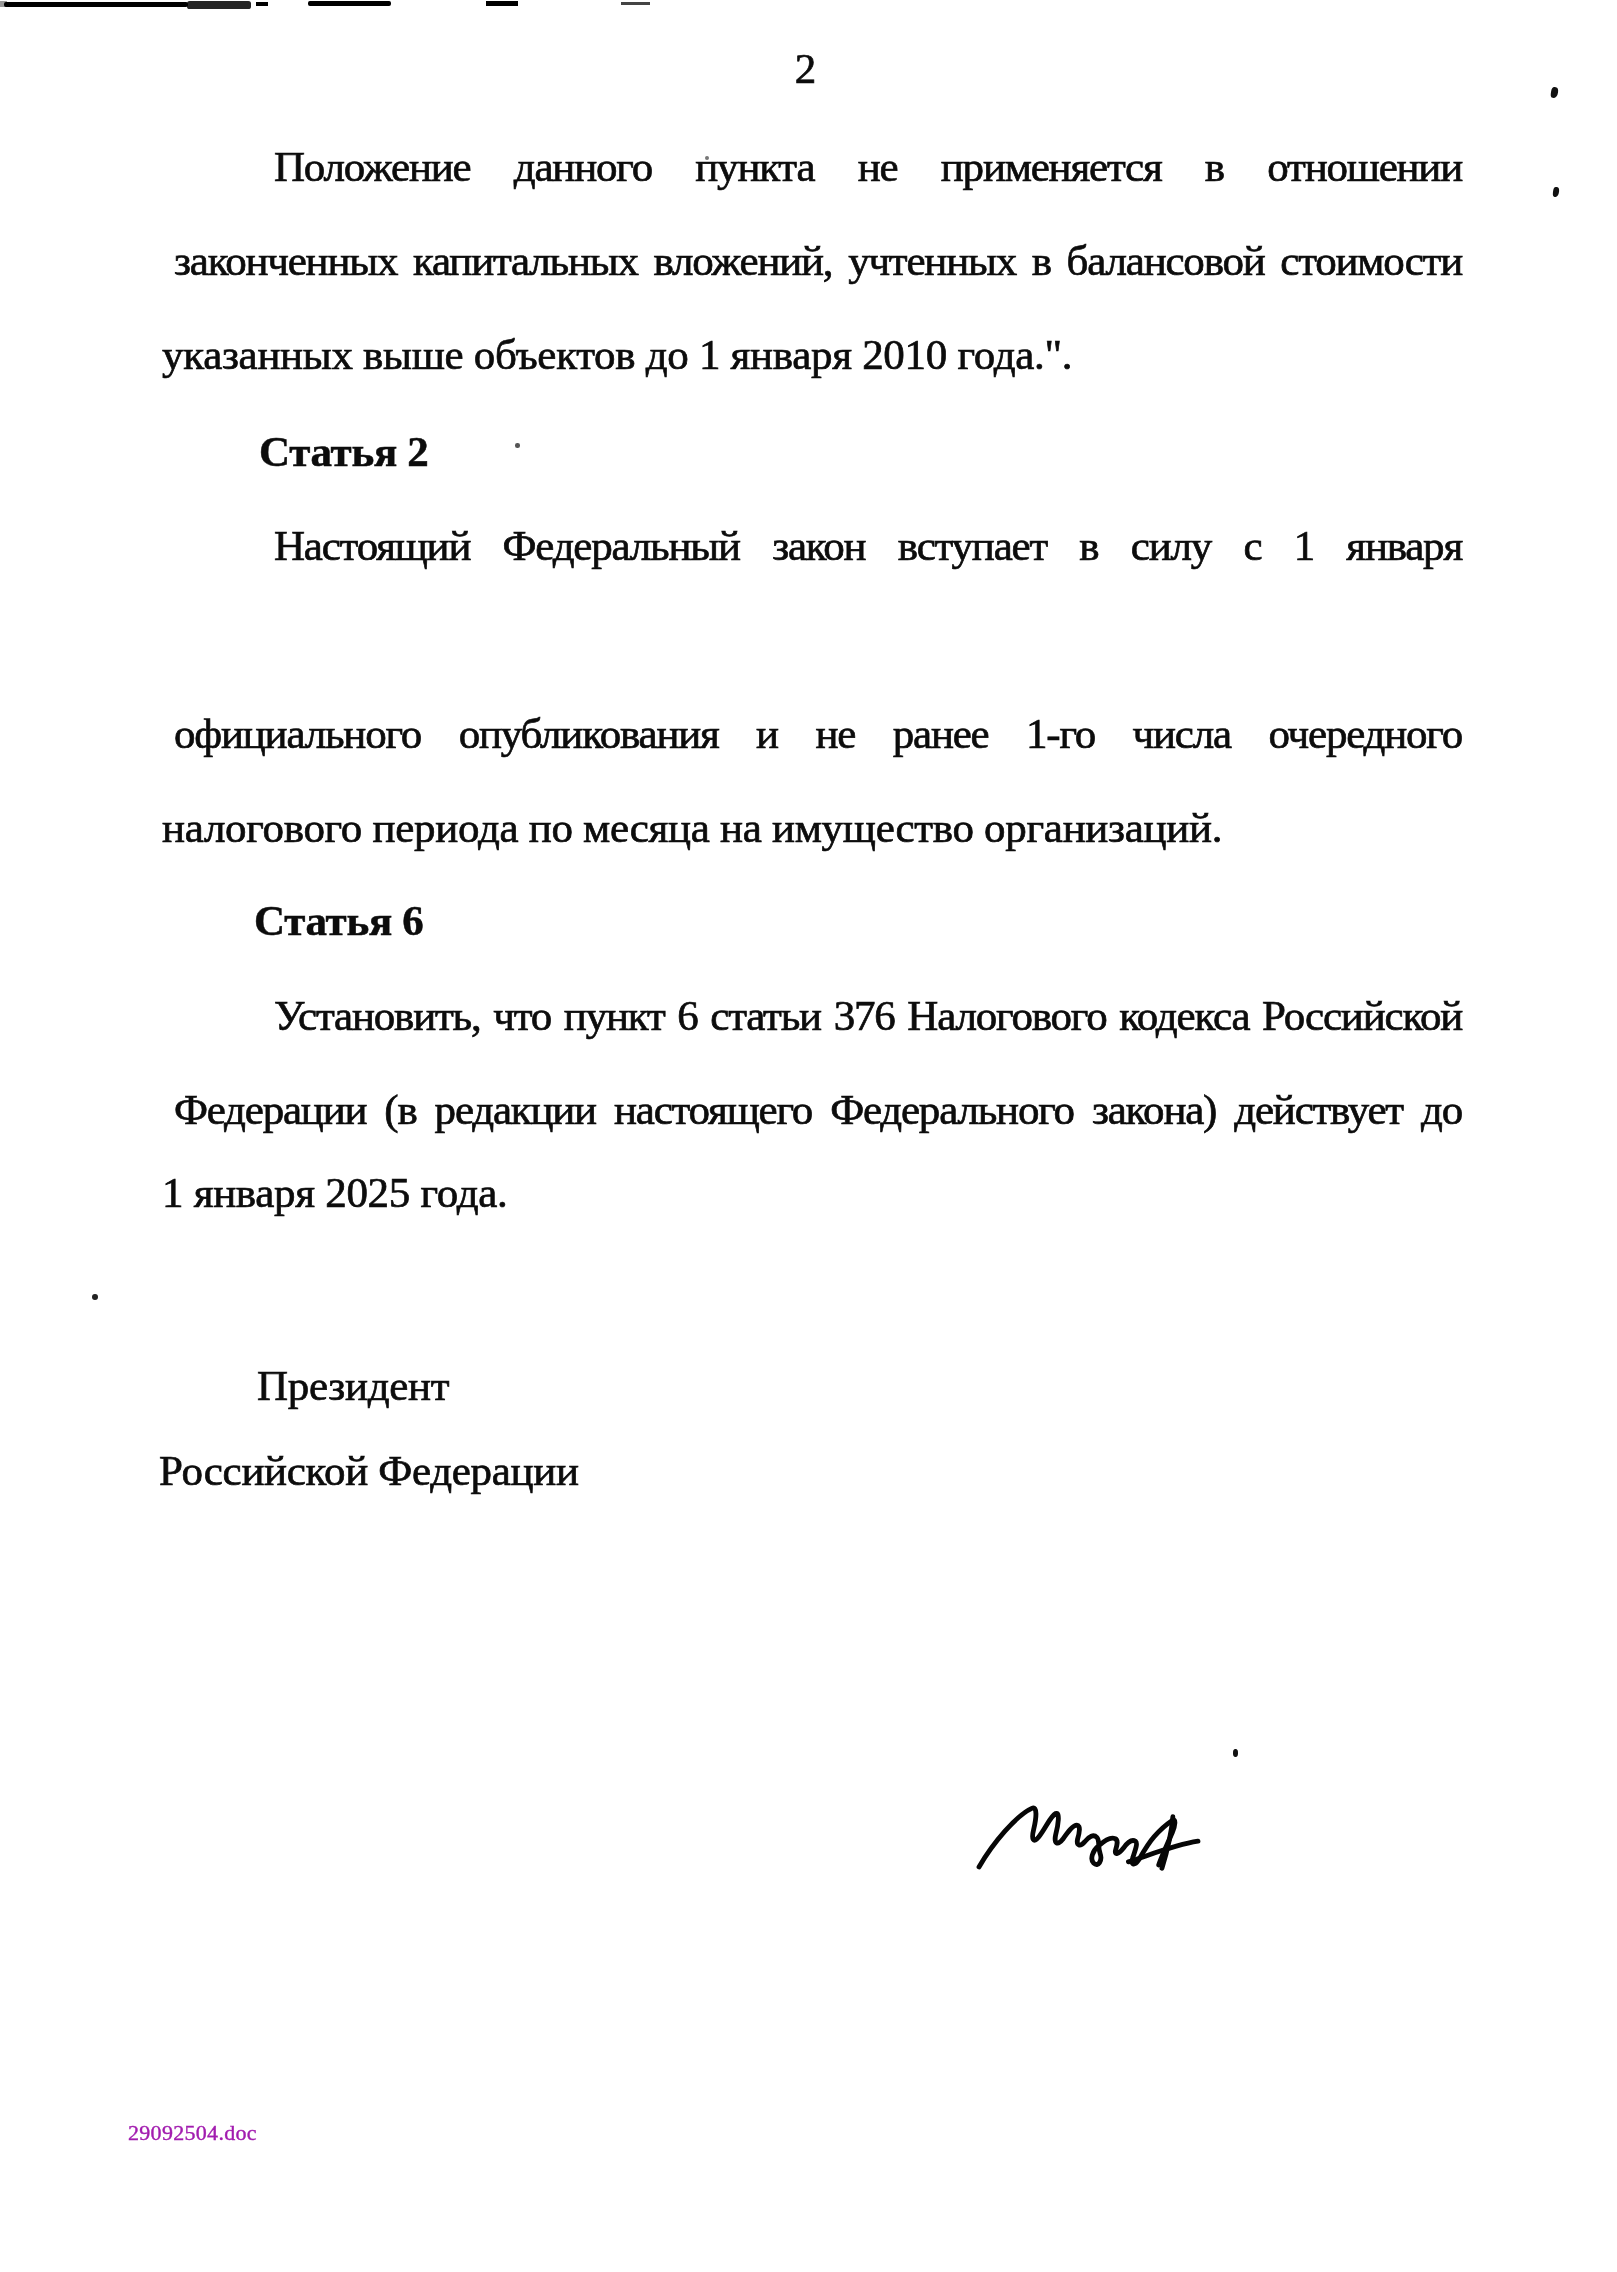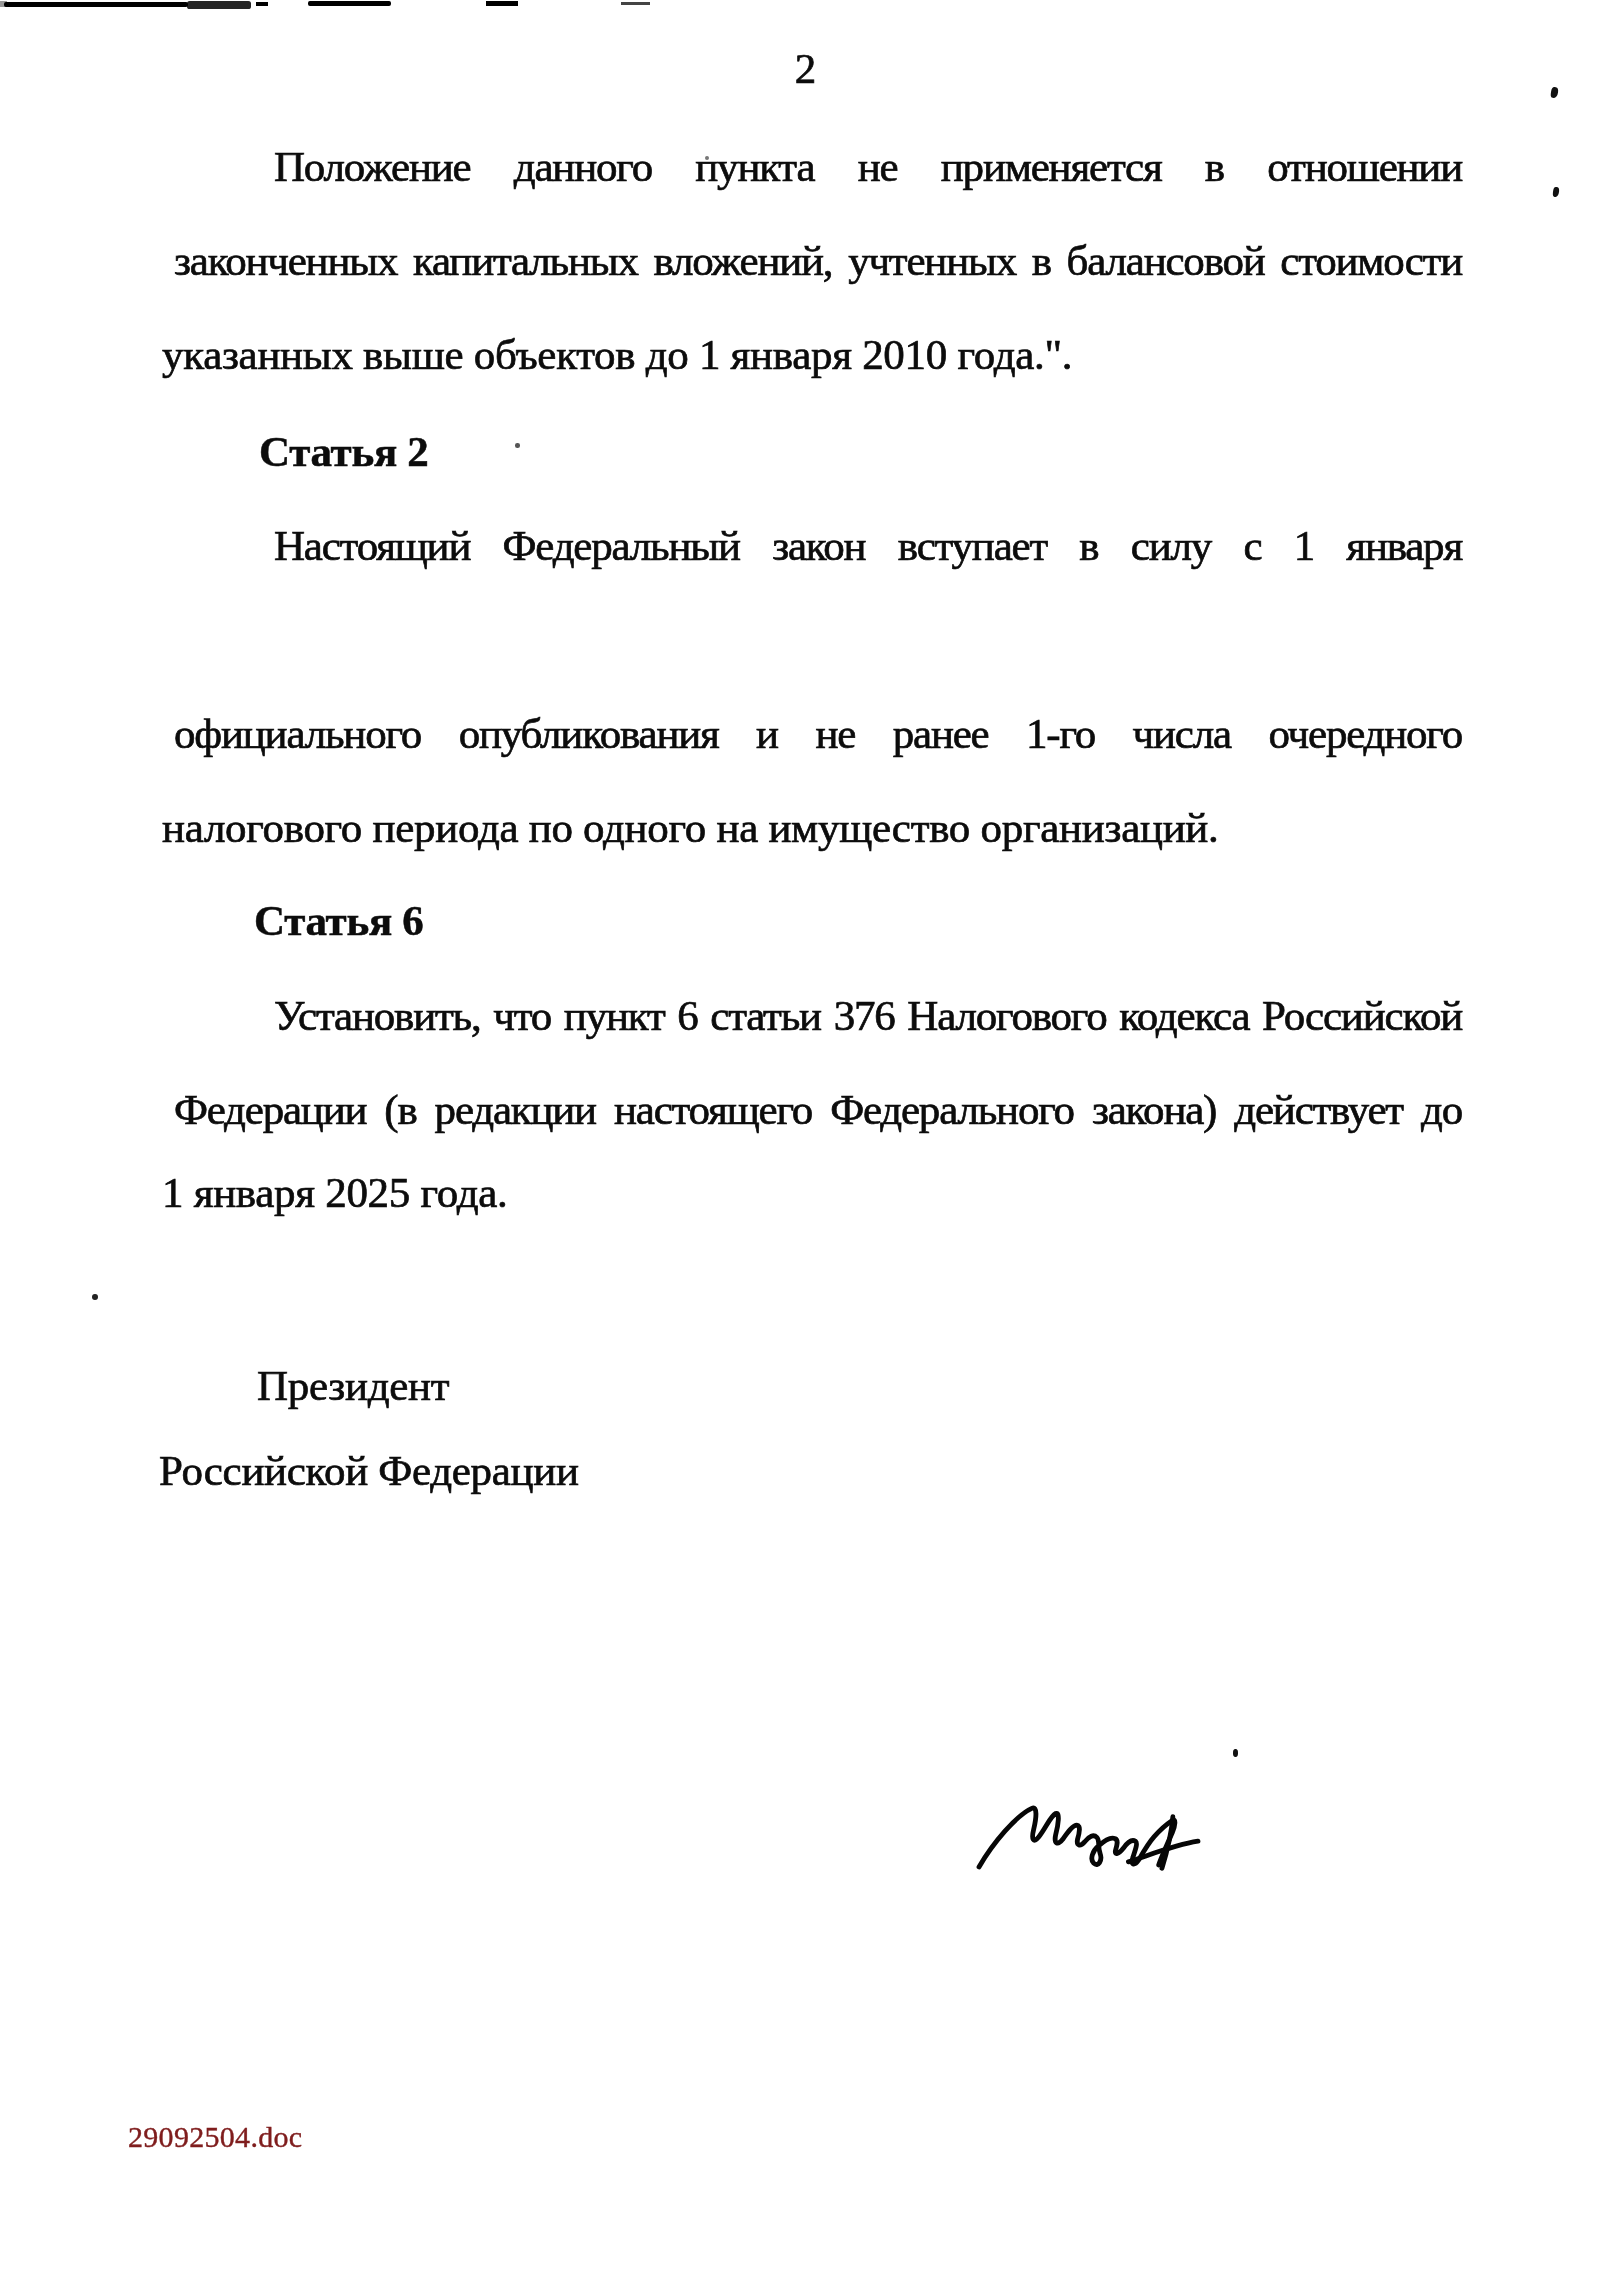--- a/index.html
+++ b/index.html
@@ -44,25 +44,25 @@
     width: 45px;
     text-align: center;
     letter-spacing: 0;
   }
   .signoff-1 { left: 257px;  top: 1364px; text-align: center; }
   .signoff-2 { left: 159px;  top: 1416px; margin-top: 33px; }
   .footer {
     position: absolute;
     left: 128px;
     top: 2122px;
-    font-size: 30px;
+    font-size: 22px;
     line-height: 1;
     letter-spacing: 0.3px;
     -webkit-text-stroke: 0.4px currentColor;
-    color: #7f1d1d;
+    color: #a21caf;
   }
   .artifact { position: absolute; background: #000; }
   .sig { position: absolute; left: 973px; top: 1800px; }
 </style>
 </head>
 <body>
 
 <div class="page">
 
   <div class="artifact" style="left:0; top:0.6px; width:6.5px; height:6.5px; background:#9a9a9a;"></div>
@@ -82,21 +82,21 @@
 
   <div class="line pagenum">2</div>
 
   <div class="line just indent" style="top:145px;">Положение данного пункта не применяется в отношении</div>
   <div class="line just" style="top:239px;">законченных капитальных вложений, учтенных в балансовой стоимости</div>
   <div class="line" style="left:162px; top:333px;">указанных выше объектов до 1 января 2010 года.".</div>
 
   <div class="line heading" style="top:430px;">Статья 2</div>
   <div class="line just indent" style="top:524px;">Настоящий Федеральный закон вступает в силу с 1 января</div>
   <div class="line just" style="top:712px;">официального опубликования и не ранее 1-го числа очередного</div>
-  <div class="line" style="left:162px; top:806px;">налогового периода по одного на имущество организаций.</div>
+  <div class="line" style="left:162px; top:806px;">налогового периода по месяца на имущество организаций.</div>
 
   <div class="line heading" style="left:254px; top:899px;">Статья 6</div>
   <div class="line just indent" style="top:994px;">Установить, что пункт 6 статьи 376 Налогового кодекса Российской</div>
   <div class="line just" style="top:1088px;">Федерации (в редакции настоящего Федерального закона) действует до</div>
   <div class="line" style="left:162px; top:1171px;">1 января 2025 года.</div>
 
   <div class="line signoff-1">Президент</div>
   <div class="line signoff-2">Российской Федерации</div>
 
   <svg class="sig" width="231" height="76" viewBox="0 0 356 118" aria-hidden="true">

